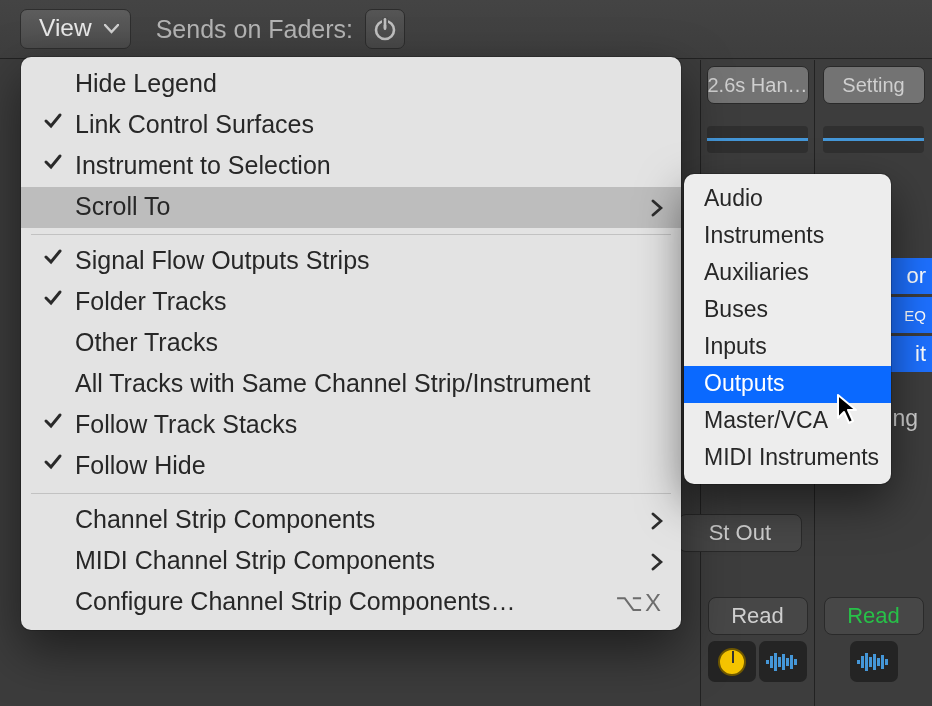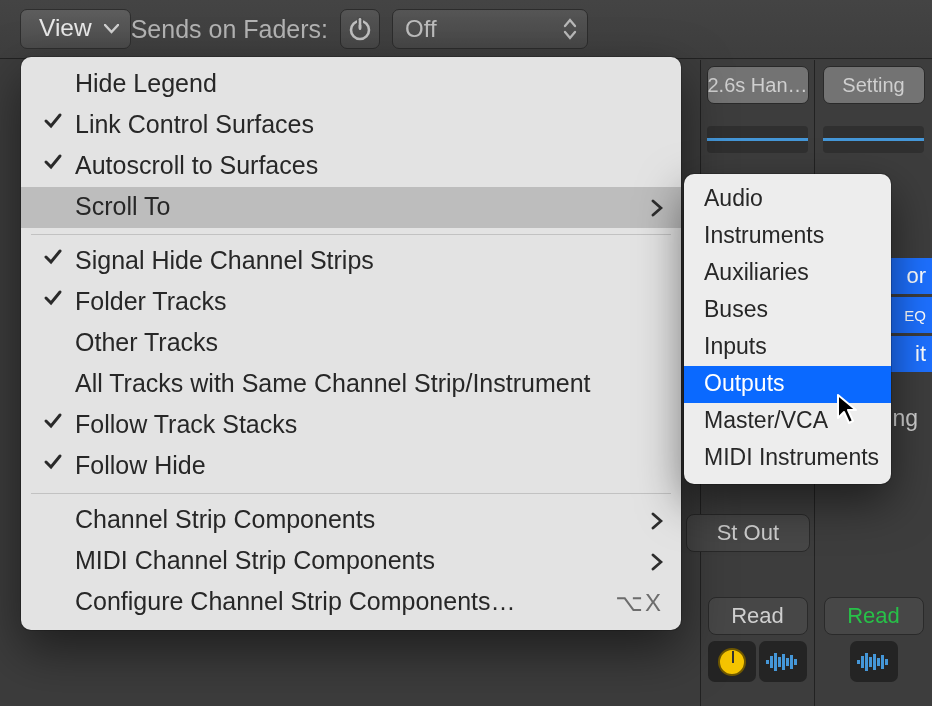--- a/index.html
+++ b/index.html
@@ -37,20 +37,21 @@
       position: relative;
       cursor: default;
     }
     .view-chev {
       position: absolute;
       right: 11px;
       top: 50%;
       transform: translateY(-50%);
     }
     .sends-label {
+      margin-left: 25px;
       font-size: 25px;
       color: #b3b3b3;
     }
     .power-btn {
       margin-left: 12px;
       width: 40px;
       height: 40px;
       border: 1px solid #2c2c2c;
       background: linear-gradient(#555,#474747);
       border-radius: 7px;
@@ -123,21 +124,21 @@
     .right-slots{position:absolute;right:0;top:258px;display:flex;flex-direction:column;align-items:center;}
     .pill-blue{
       height:36px;display:flex;align-items:center;justify-content:flex-end;
       background:#1d70ff;color:#fff;font-size:22px;
       padding:0 6px 0 12px;border-radius:6px 0 0 6px;margin-bottom:3px;
       width:47px;
     }
     .eq-text{font-size:15px;}
     .ing-label{position:absolute;right:14px;top:405px;color:#cfcfcf;font-size:23px;}
     .stout-btn{
-      position:absolute;right:122px;top:514px;
+      position:absolute;right:130px;top:514px;
       background:#474747;border:1px solid #2a2a2a;
       border-radius:8px;padding:5px 30px;font-size:22px;color:#cfcfcf;
     }
     
     .menu {
       position: absolute;
       left: 21px;
       top: 57px;
       width: 660px;
       background: #e3e3e3;
@@ -196,29 +197,20 @@
     </span>
   </div>
   <span class="sends-label">Sends on Faders:</span>
   <div class="power-btn">
     <svg width="26" height="26" viewBox="0 0 26 26">
       <circle cx="13" cy="14" r="9" stroke="#bfbfbf" stroke-width="2.6" fill="none"></circle>
       <rect x="11.7" y="2" width="2.6" height="12" fill="#bfbfbf" rx="1.3"></rect>
       <rect x="10" y="1" width="6" height="8" fill="#4e4e4e"></rect>
       <rect x="11.7" y="2" width="2.6" height="11" fill="#bfbfbf" rx="1.3"></rect>
     </svg>
-  </div>
-  <div class="off-select">
-    <span>Off</span>
-    <span class="updown">
-      <svg width="14" height="22" viewBox="0 0 14 22">
-        <path d="M2 8 L7 2 L12 8" stroke="#b8b8b8" stroke-width="2.3" fill="none" stroke-linecap="round"></path>
-        <path d="M2 14 L7 20 L12 14" stroke="#b8b8b8" stroke-width="2.3" fill="none" stroke-linecap="round"></path>
-      </svg>
-    </span>
   </div>
 </div>
 
 <div class="bg-strip">
   <div class="chan" style="width:114px">
     <div class="chan-header">
         <span>2.6s Han…</span>
       </div>
     <div style="width:101px;height:27px;background:#303030;border-radius:4px;margin-top:22px;display:flex;align-items:center;">
         <div style="height:3px;background:#4597d8;width:100%"></div>
@@ -296,39 +288,39 @@
         </svg>
       </span>
     <span>Link Control Surfaces</span>
   </div>
   <div class="menu-item">
     <span class="menu-check">
         <svg width="20" height="20" viewBox="0 0 20 20">
           <path d="M3 10 L8 15 L17 4" stroke="#2a2a2a" stroke-width="3" fill="none" stroke-linecap="round"></path>
         </svg>
       </span>
-    <span>Autoscroll to Surfaces</span>
+    <span>Instrument to Selection</span>
   </div>
   <div class="menu-item hover">
     <span>Scroll To</span>
     <span class="menu-arrow">
         <svg width="12" height="18" viewBox="0 0 12 18">
           <path d="M2 2 L10 9 L2 16" stroke="#2d2d2d" stroke-width="2.8" fill="none" stroke-linecap="round"></path>
         </svg>
       </span>
   </div>
   <div class="menu-sep"></div>
 
   <div class="menu-item">
     <span class="menu-check">
         <svg width="20" height="20" viewBox="0 0 20 20">
           <path d="M3 10 L8 15 L17 4" stroke="#2a2a2a" stroke-width="3" fill="none" stroke-linecap="round"></path>
         </svg>
       </span>
-    <span>Signal Hide Channel Strips</span>
+    <span>Signal Flow Outputs Strips</span>
   </div>
   <div class="menu-item">
     <span class="menu-check">
         <svg width="20" height="20" viewBox="0 0 20 20">
           <path d="M3 10 L8 15 L17 4" stroke="#2a2a2a" stroke-width="3" fill="none" stroke-linecap="round"></path>
         </svg>
       </span>
     <span>Folder Tracks</span>
   </div>
   <div class="menu-item">

